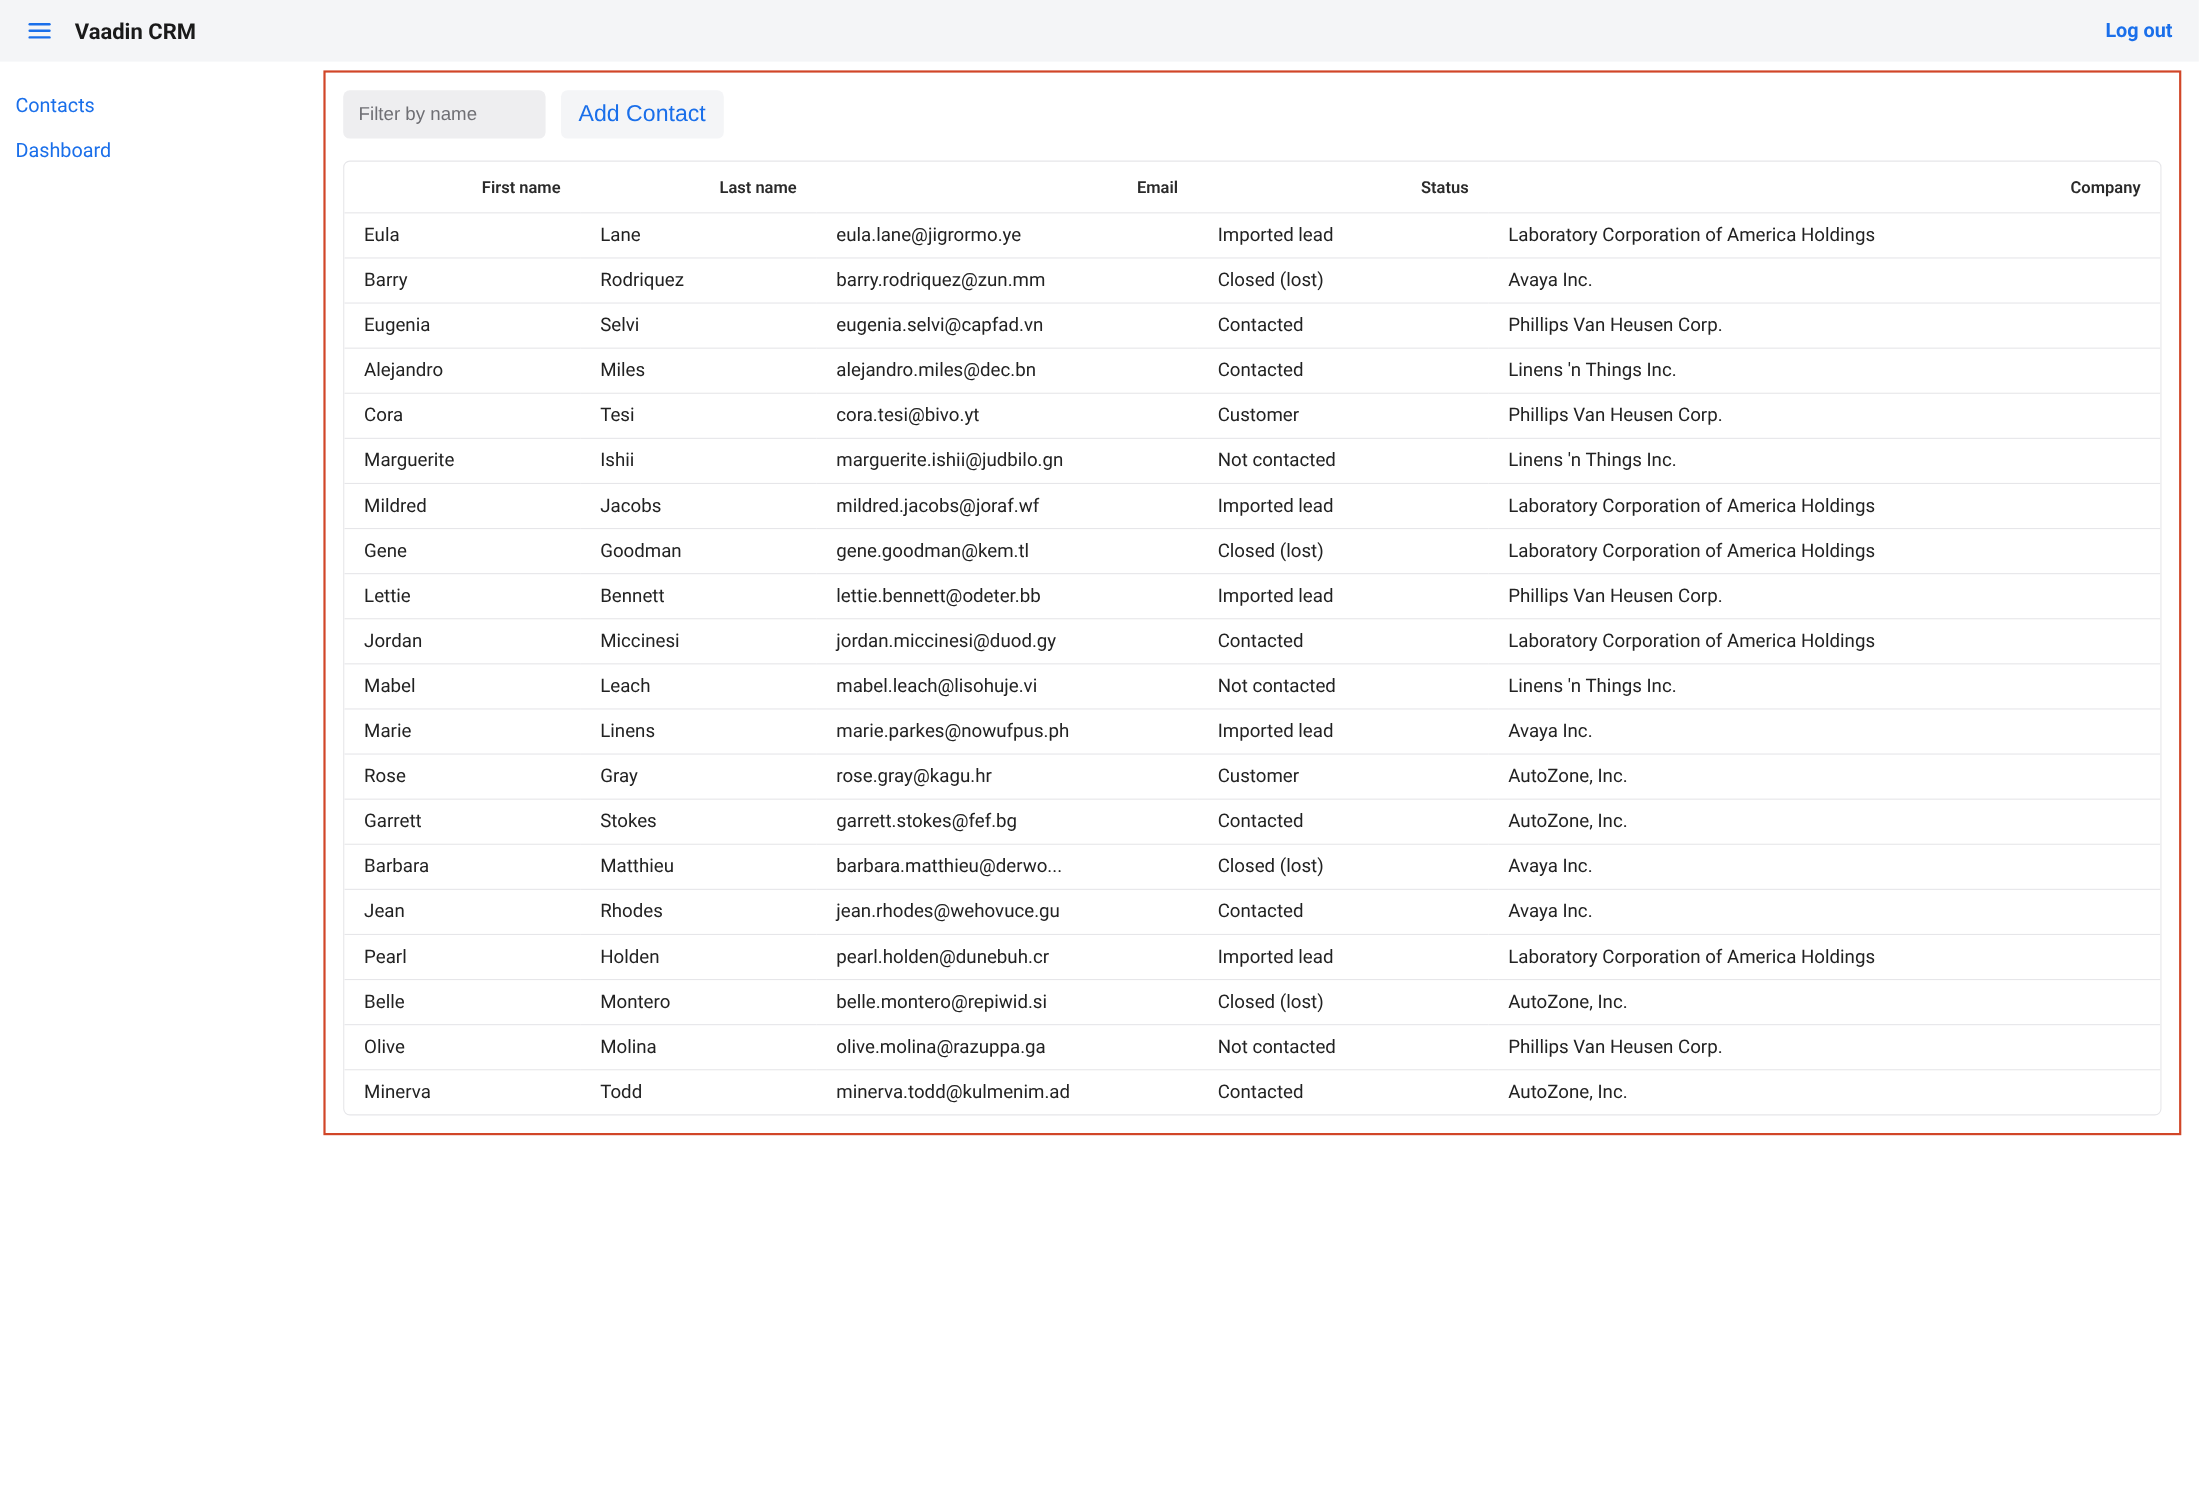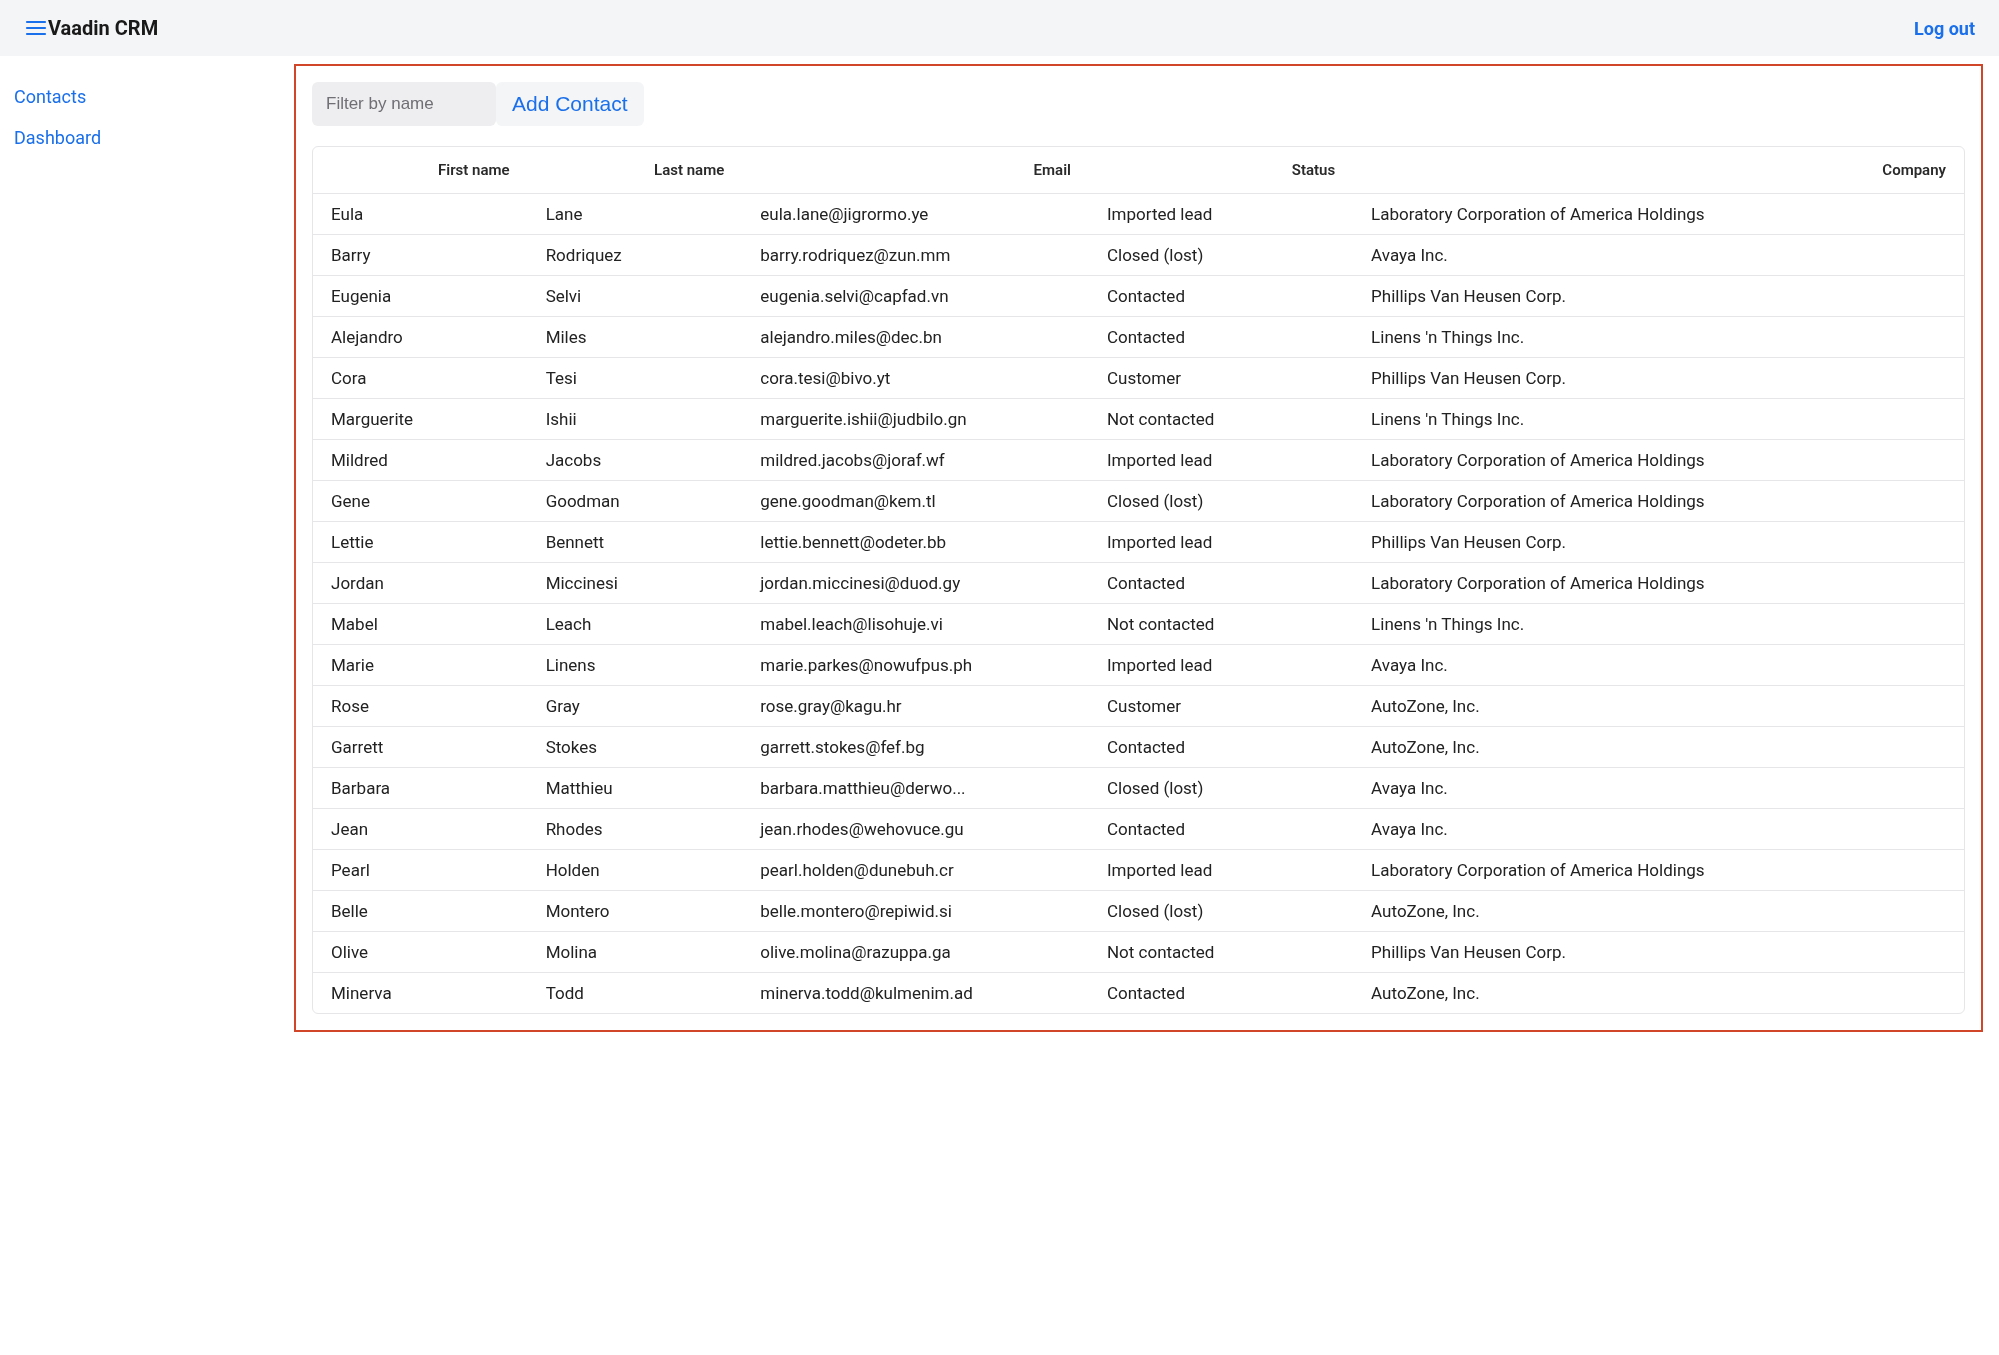--- a/index.html
+++ b/index.html
@@ -17,20 +17,21 @@
       display: flex;
       align-items: center;
       justify-content: space-between;
       background: #f4f5f7;
       padding: 12px 24px;
       height: 56px;
     }
     .header-left {
       display: flex;
       align-items: flex-end;
+      gap: 20px;
     }
     .menu-icon {
       width: 24px;
       height: 24px;
       cursor: pointer;
       color: #1a6fea;
     }
     .menu-icon svg {
       width: 100%;
       height: 100%;
@@ -65,20 +66,21 @@
       flex: 1;
       padding: 8px 16px 16px 0;
     }
     .main-content {
       border: 2px solid #d14628;
       padding: 16px;
       min-height: 860px;
     }
     .toolbar {
       display: flex;
+      gap: 14px;
       margin-bottom: 20px;
     }
     .filter-input {
       background: #eeeef0;
       border: none;
       border-radius: 6px;
       padding: 10px 14px;
       font-size: 17px;
       width: 184px;
       color: #333;

